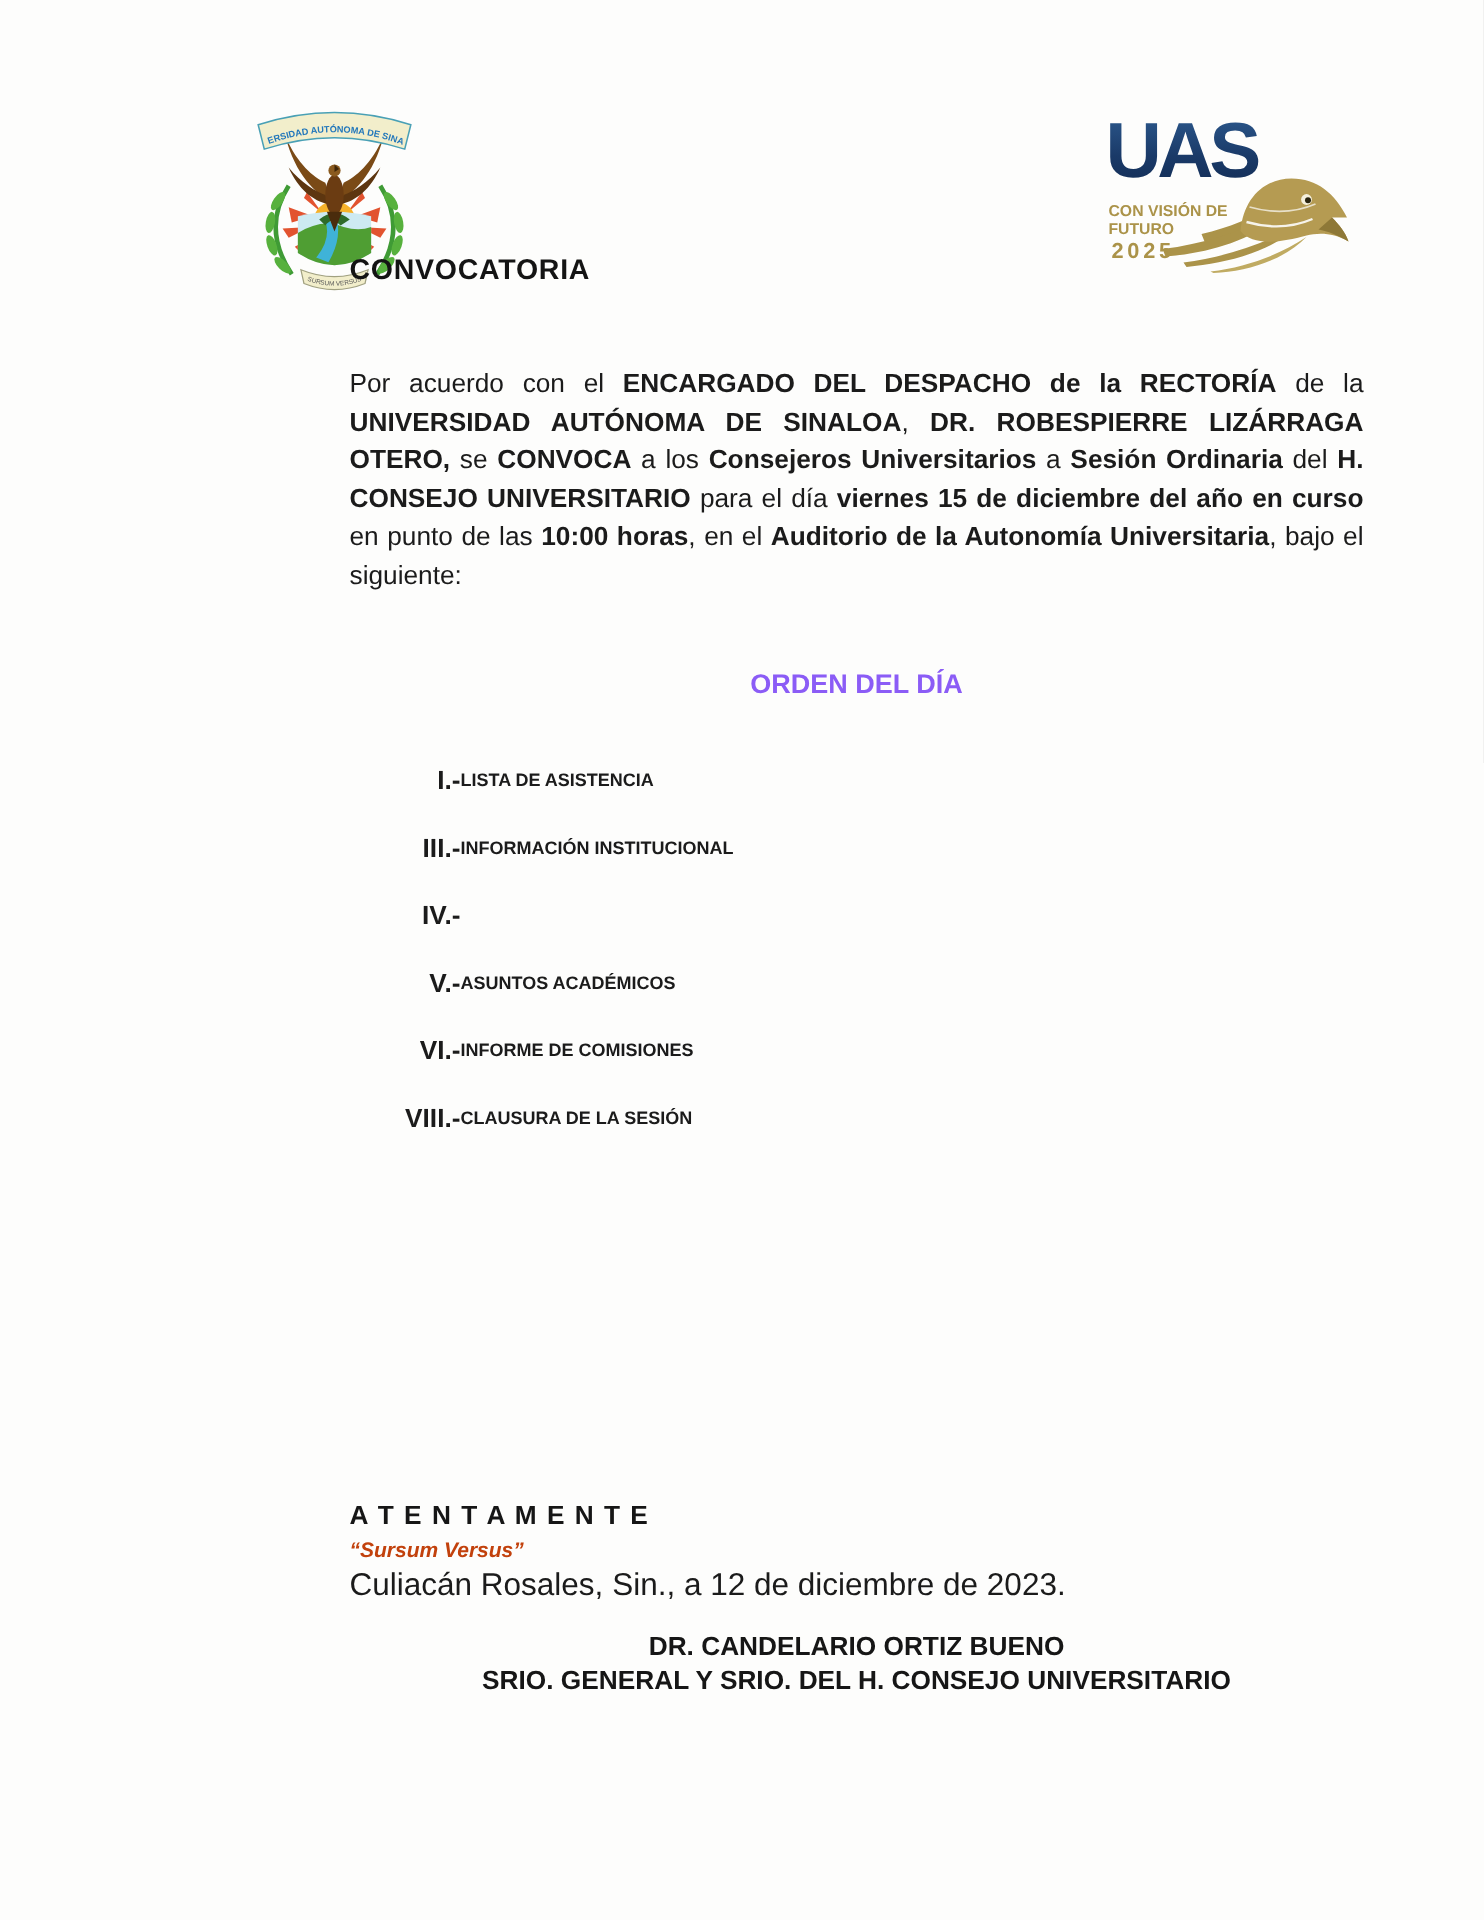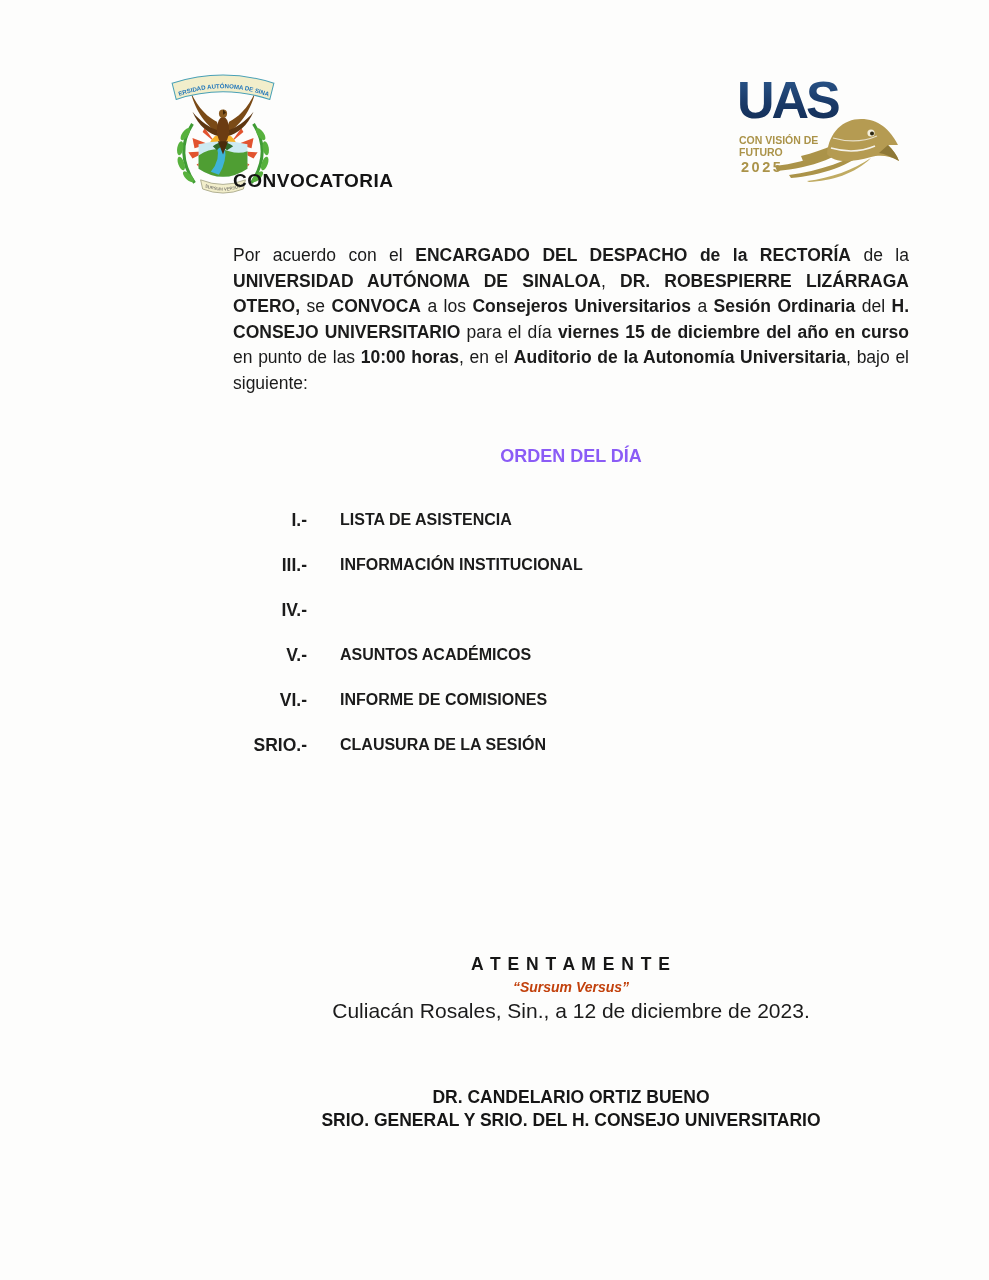--- a/index.html
+++ b/index.html
@@ -33,25 +33,25 @@
     margin: 0; text-align: center;
     font-size: 18px; font-weight: bold; color: #8b5cf6;
   }
   .agenda { position: absolute; top: 508px; left: 233px; width: 676px; }
   .agenda-item { display: flex; margin-bottom: 21px; }
   .agenda-numeral {
     width: 74px; flex: 0 0 74px; text-align: right;
     font-size: 17.5px; font-weight: bold; line-height: 24px; color: #1b1b1b;
   }
   .agenda-label {
-    margin-left: 33px; width: 392px;
-    font-size: 16px; font-weight: bold; line-height: 24px; color: #1b1b1b;
+    width: 392px;
+    font-size: 12px; font-weight: bold; line-height: 24px; color: #1b1b1b;
   }
 
-  .closing { position: absolute; top: 952px; left: 233px; width: 676px; text-align: center; }
+  .closing { position: absolute; top: 998px; left: 233px; width: 676px; text-align: left; }
   .salutation { font-size: 17.5px; font-weight: bold; line-height: 24px; letter-spacing: 1px; color: #161616; }
   .motto { font-size: 14px; font-weight: bold; font-style: italic; line-height: 23px; color: #c2410c; }
   .dateline { font-size: 21px; line-height: 23px; color: #1b1b1b; }
 
   .signature { position: absolute; top: 1086px; left: 142px; width: 858px; text-align: center; }
   .sig-name, .sig-role { font-size: 17.5px; font-weight: bold; line-height: 23px; color: #161616; }
 </style>
 </head>
 <body>
 
@@ -166,21 +166,21 @@
       </div>
       <div class="agenda-item">
         <div class="agenda-numeral">V.-</div>
         <div class="agenda-label">ASUNTOS ACADÉMICOS</div>
       </div>
       <div class="agenda-item">
         <div class="agenda-numeral">VI.-</div>
         <div class="agenda-label">INFORME DE COMISIONES</div>
       </div>
       <div class="agenda-item">
-        <div class="agenda-numeral">SRIO.-</div>
+        <div class="agenda-numeral">VIII.-</div>
         <div class="agenda-label">CLAUSURA DE LA SESIÓN</div>
       </div>
     </div>
 
   <div class="closing">
     <div class="salutation">A T E N T A M E N T E</div>
     <div class="motto">“Sursum Versus”</div>
     <div class="dateline">Culiacán Rosales, Sin., a 12 de diciembre de 2023.</div>
   </div>
 

